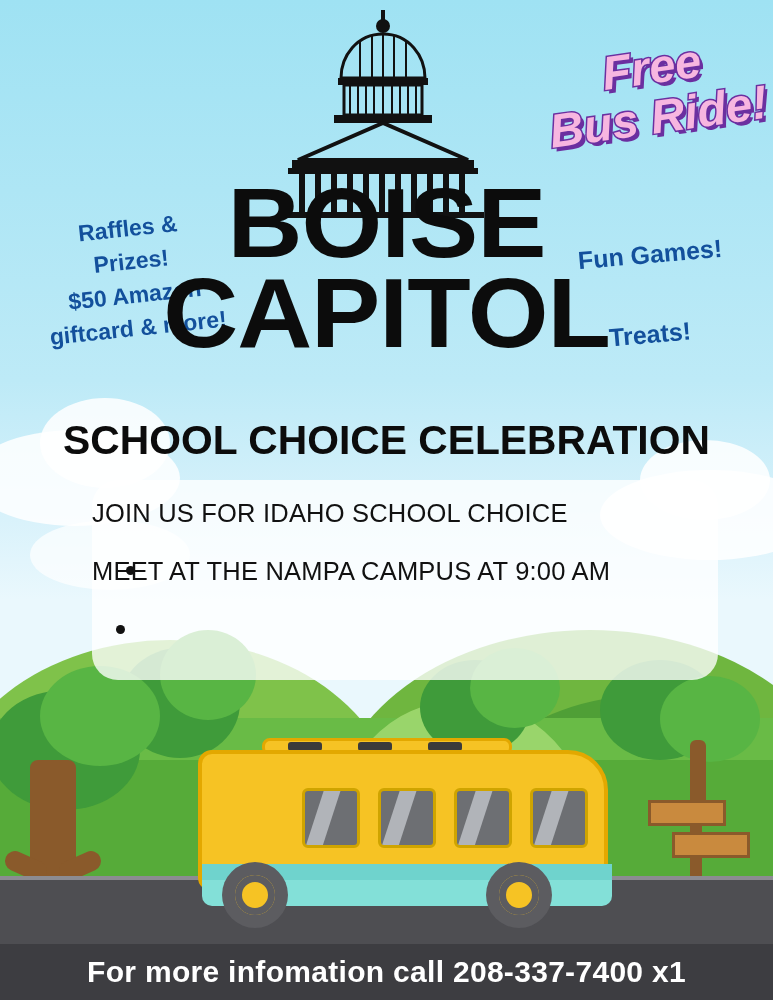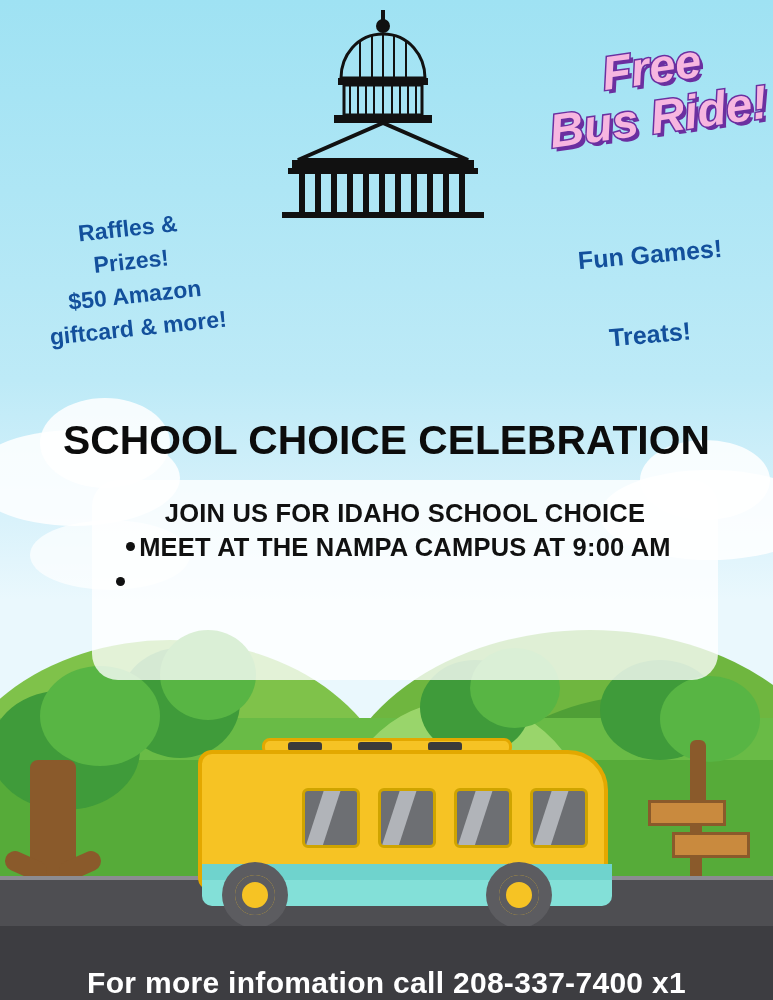--- a/index.html
+++ b/index.html
@@ -225,35 +225,35 @@
     font-weight: bold; font-size: 40px; letter-spacing: 0px; color: #0c0c0c;
     transform: scaleX(1.02);
   }
   .infoCard {
     position: absolute; left: 92px; top: 480px; width: 626px; height: 200px;
     background: rgba(255,255,255,.78);
     border-radius: 26px;
     padding-top: 16px;
   }
   .infoLine {
-    text-align: center; font-size: 25.5px; color: #111; font-weight: bold;
+    text-align: left; font-size: 25.5px; color: #111; font-weight: normal;
     line-height: 1.35; letter-spacing: .2px;
   }
-  .infoLine.bulleted { position: relative; }
+  .infoLine.bulleted { position: relative; margin-top: 24px; }
   .bulletDot {
     position: absolute; left: 34px; top: 12px; width: 9px; height: 9px;
     background: #111; border-radius: 50%;
   }
   .bulletDot.second { left: 24px; }
   sup { font-size: 14px; }
 
   .footerBar {
-    position: absolute; left: 0; right: 0; bottom: 0; height: 74px;
+    position: absolute; left: 0; right: 0; bottom: 0; height: 56px;
     background: #3d3d41;
-    display: flex; align-items: flex-end; justify-content: center;
+    display: flex; align-items: center; justify-content: center;
   }
   .footerText {
     color: #ffffff; font-weight: bold; font-size: 30px; letter-spacing: .3px;
   }
 </style>
 </head>
 <body>
 
 <div id="flyer">
 
@@ -338,20 +338,24 @@
   <div class="raffles">
     <div>Raffles &amp;</div>
     <div>Prizes!</div>
     <div>$50 Amazon</div>
     <div>giftcard &amp; more!</div>
   </div>
 
   <div class="funGames">Fun Games!</div>
   <div class="treats">Treats!</div>
 
+  <div class="titleWrap">
+    <div class="bigTitle">BOISE</div>
+    <div class="bigTitle">CAPITOL</div>
+  </div>
   <div class="subTitle">SCHOOL CHOICE CELEBRATION</div>
 
   <div class="infoCard">
     <div class="infoLine">JOIN US FOR IDAHO SCHOOL CHOICE</div>
     <div class="infoLine bulleted">
       <span class="bulletDot"></span>
       <span>MEET AT THE NAMPA CAMPUS AT 9:00 AM</span>
     </div>
     <div class="infoLine bulleted">
       <span class="bulletDot second"></span>

